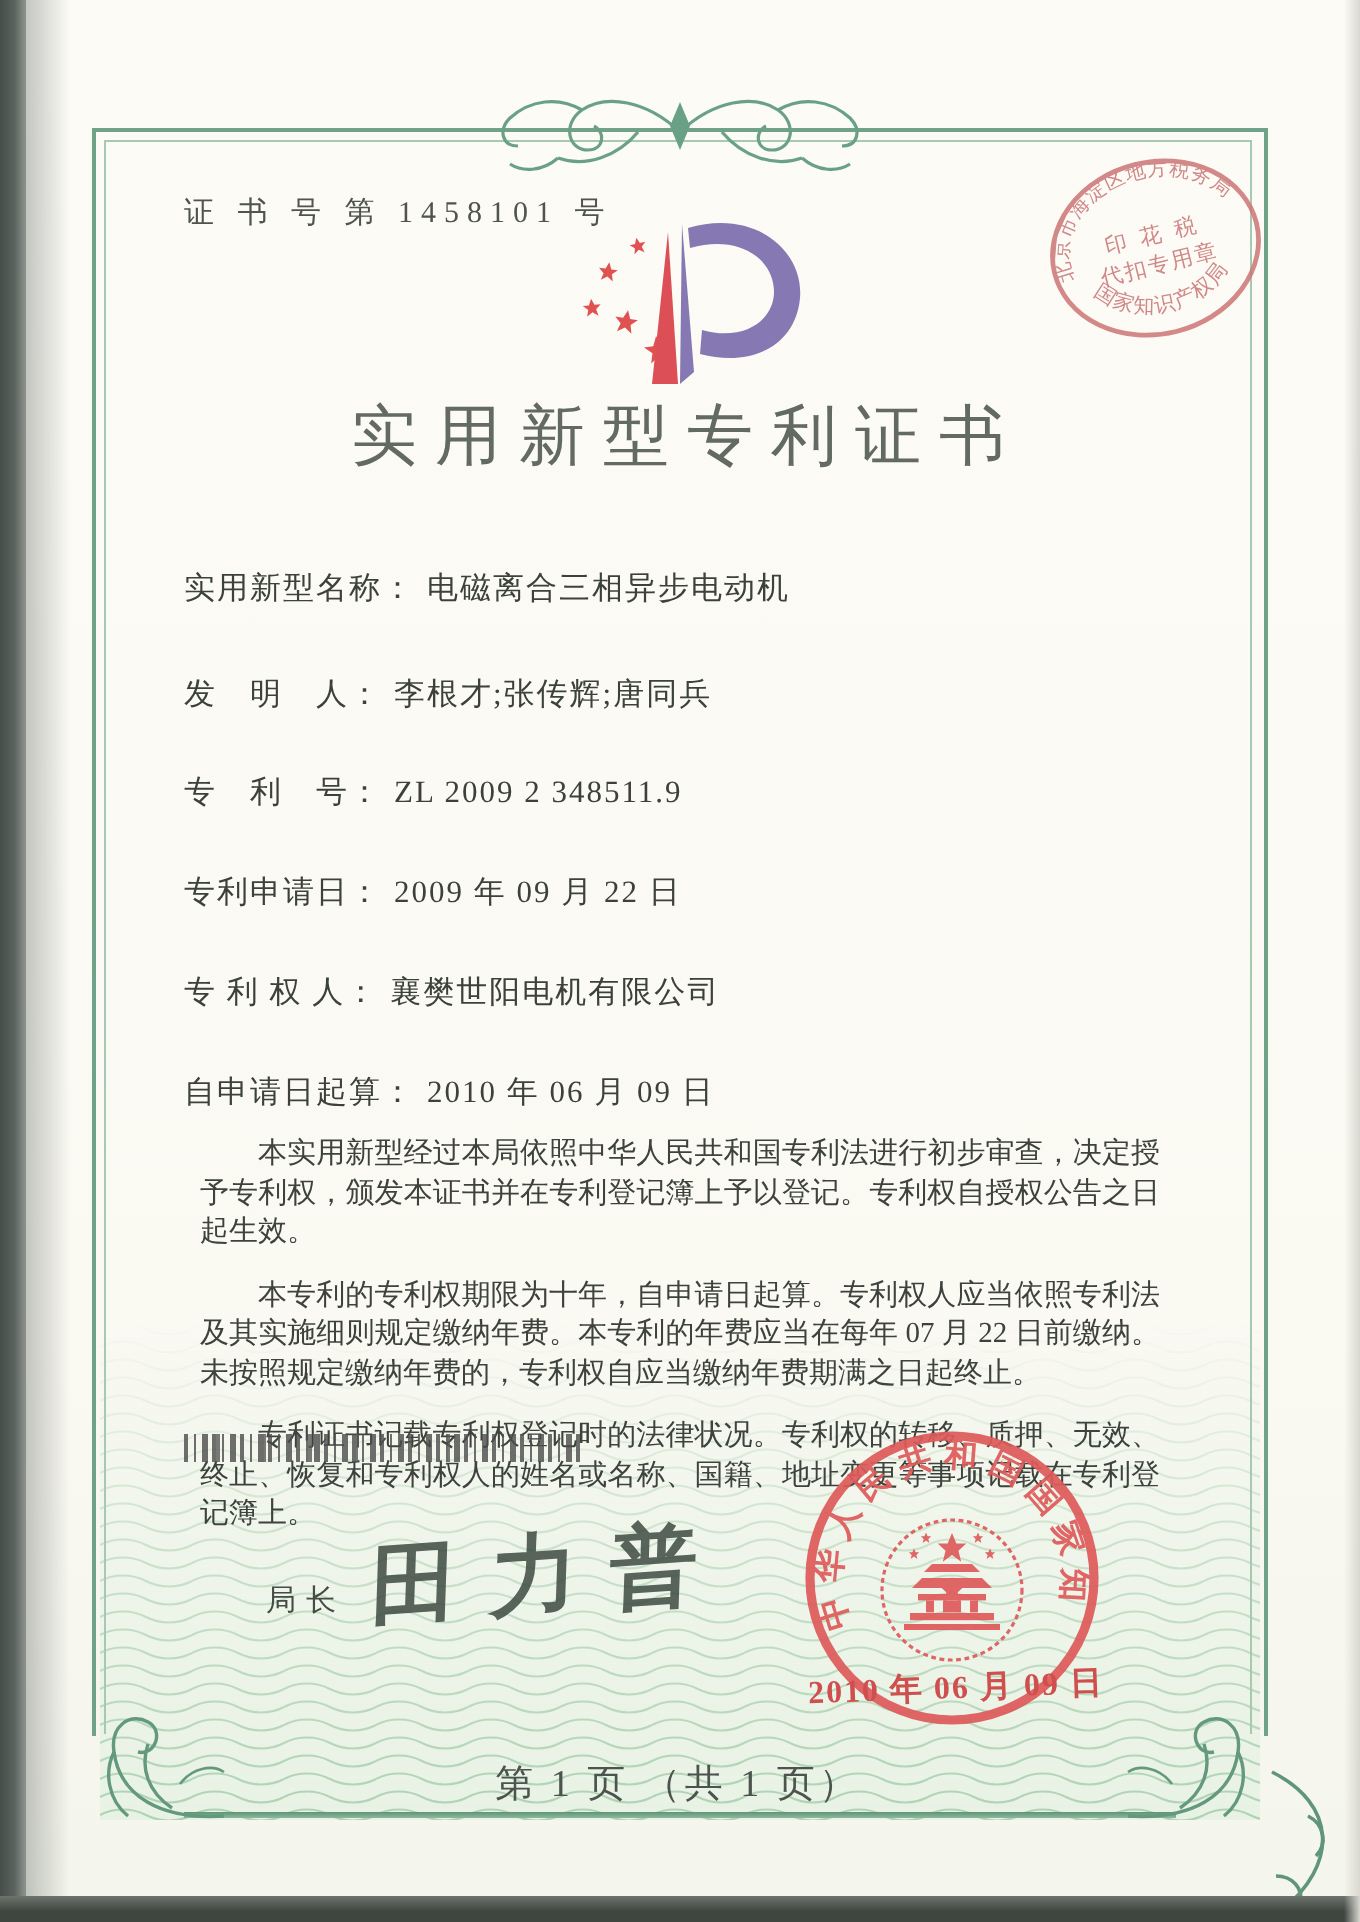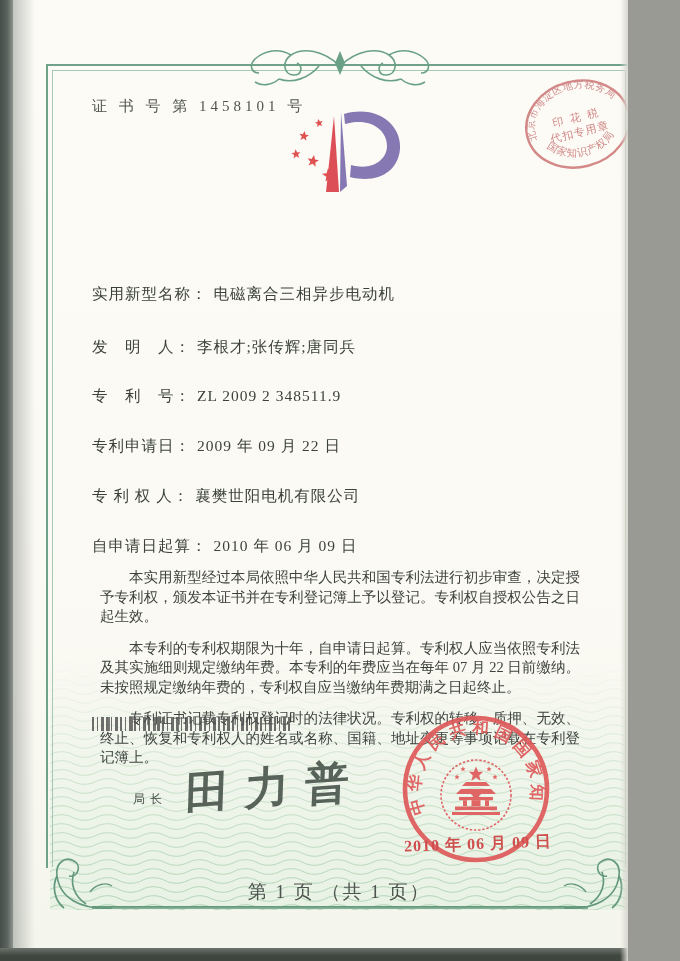--- a/index.html
+++ b/index.html
@@ -1,21 +1,21 @@
 <!DOCTYPE html>
 <html><head>
 <meta charset="utf-8">
 <style>
   html,body{margin:0;padding:0;}
   body{
     font-family:"Liberation Serif","DejaVu Serif",serif;
     background:#9a9a94;
   }
   .scan{
-    position:relative;width:628px;height:961px;overflow:hidden;
+    position:relative;width:680px;height:961px;overflow:hidden;
     background:#fbfaf4;
   }
   
   .edge-left{position:absolute;left:0;top:0;width:13px;height:961px;
     background:linear-gradient(90deg,#454e4a,#5b635e 55%,#8e938e 100%);z-index:6;}
   .edge-left-soft{position:absolute;left:13px;top:0;width:22px;height:961px;
     background:linear-gradient(90deg,rgba(90,98,94,.35),rgba(90,98,94,0));z-index:6;}
   .edge-bottom{position:absolute;left:0;top:948px;width:680px;height:13px;
     background:linear-gradient(180deg,#6c736d,#3f463f 60%);z-index:6;}
   .edge-right{position:absolute;right:0;top:0;width:8px;height:961px;
@@ -43,21 +43,21 @@
   .field .val{margin-left:6px;}
   .body-text{position:absolute;left:88px;top:556px;width:504px;z-index:5;
     font-size:14.5px;line-height:19.5px;color:#3d423d;text-align:justify;}
   .body-text p{margin:12px;text-indent:2em;}
 
   .barcode{position:absolute;left:92px;top:717px;width:198px;height:14px;z-index:5;opacity:.8;
     background:
       repeating-linear-gradient(90deg,#4c4c4c 0 2px,transparent 2px 5px,#4c4c4c 5px 6px,transparent 6px 9px,#4c4c4c 9px 12px,transparent 12px 14px),
       repeating-linear-gradient(90deg,transparent 0 16px,#5a5a5a 16px 18px,transparent 18px 23px);}
 
-  .signer{position:absolute;left:133px;top:791px;font-size:12px;letter-spacing:5px;color:#454c45;z-index:5;}
+  .signer{position:absolute;left:133px;top:791px;font-size:15px;letter-spacing:5px;color:#454c45;z-index:5;}
   .signature{position:absolute;left:185px;top:758px;font-size:44px;color:#3e4a41;z-index:5;
     letter-spacing:16px;white-space:nowrap;transform:rotate(-4deg) skewX(-6deg);font-weight:600;opacity:.85;}
 
   .seal{position:absolute;left:396px;top:709px;z-index:5;opacity:.92;}
   .seal-date{position:absolute;left:398px;top:834px;width:160px;text-align:center;z-index:5;
     font-size:16px;color:#cf4e4e;letter-spacing:1px;transform:rotate(-2deg);font-weight:600;}
 
   .tax-stamp{position:absolute;left:510px;top:66px;z-index:5;transform:rotate(-14deg);opacity:.85;}
 
   .footer{position:absolute;left:46px;top:879px;width:586px;text-align:center;
@@ -159,20 +159,21 @@
         <textPath href="#taxTop" startOffset="2">北京市海淀区地方税务局</textPath>
       </text>
       <text font-size="10.5" letter-spacing="0.5">
         <textPath href="#taxBot" startOffset="4">国家知识产权局</textPath>
       </text>
       <text x="68" y="55" text-anchor="middle" font-size="11" letter-spacing="2">印 花 税</text>
       <text x="68" y="70" text-anchor="middle" font-size="11" letter-spacing="1">代扣专用章</text>
     </g>
   </svg>
 
+  <div class="title">实用新型专利证书</div>
 
   <div class="field" style="top:284px;">
     <span>实用新型名称：</span><span class="val">电磁离合三相异步电动机</span>
   </div>
   <div class="field" style="top:337px;">
     <span>发　明　人：</span><span class="val">李根才;张传辉;唐同兵</span>
   </div>
   <div class="field" style="top:386px;">
     <span>专　利　号：</span><span class="val">ZL 2009 2 348511.9</span>
   </div>

